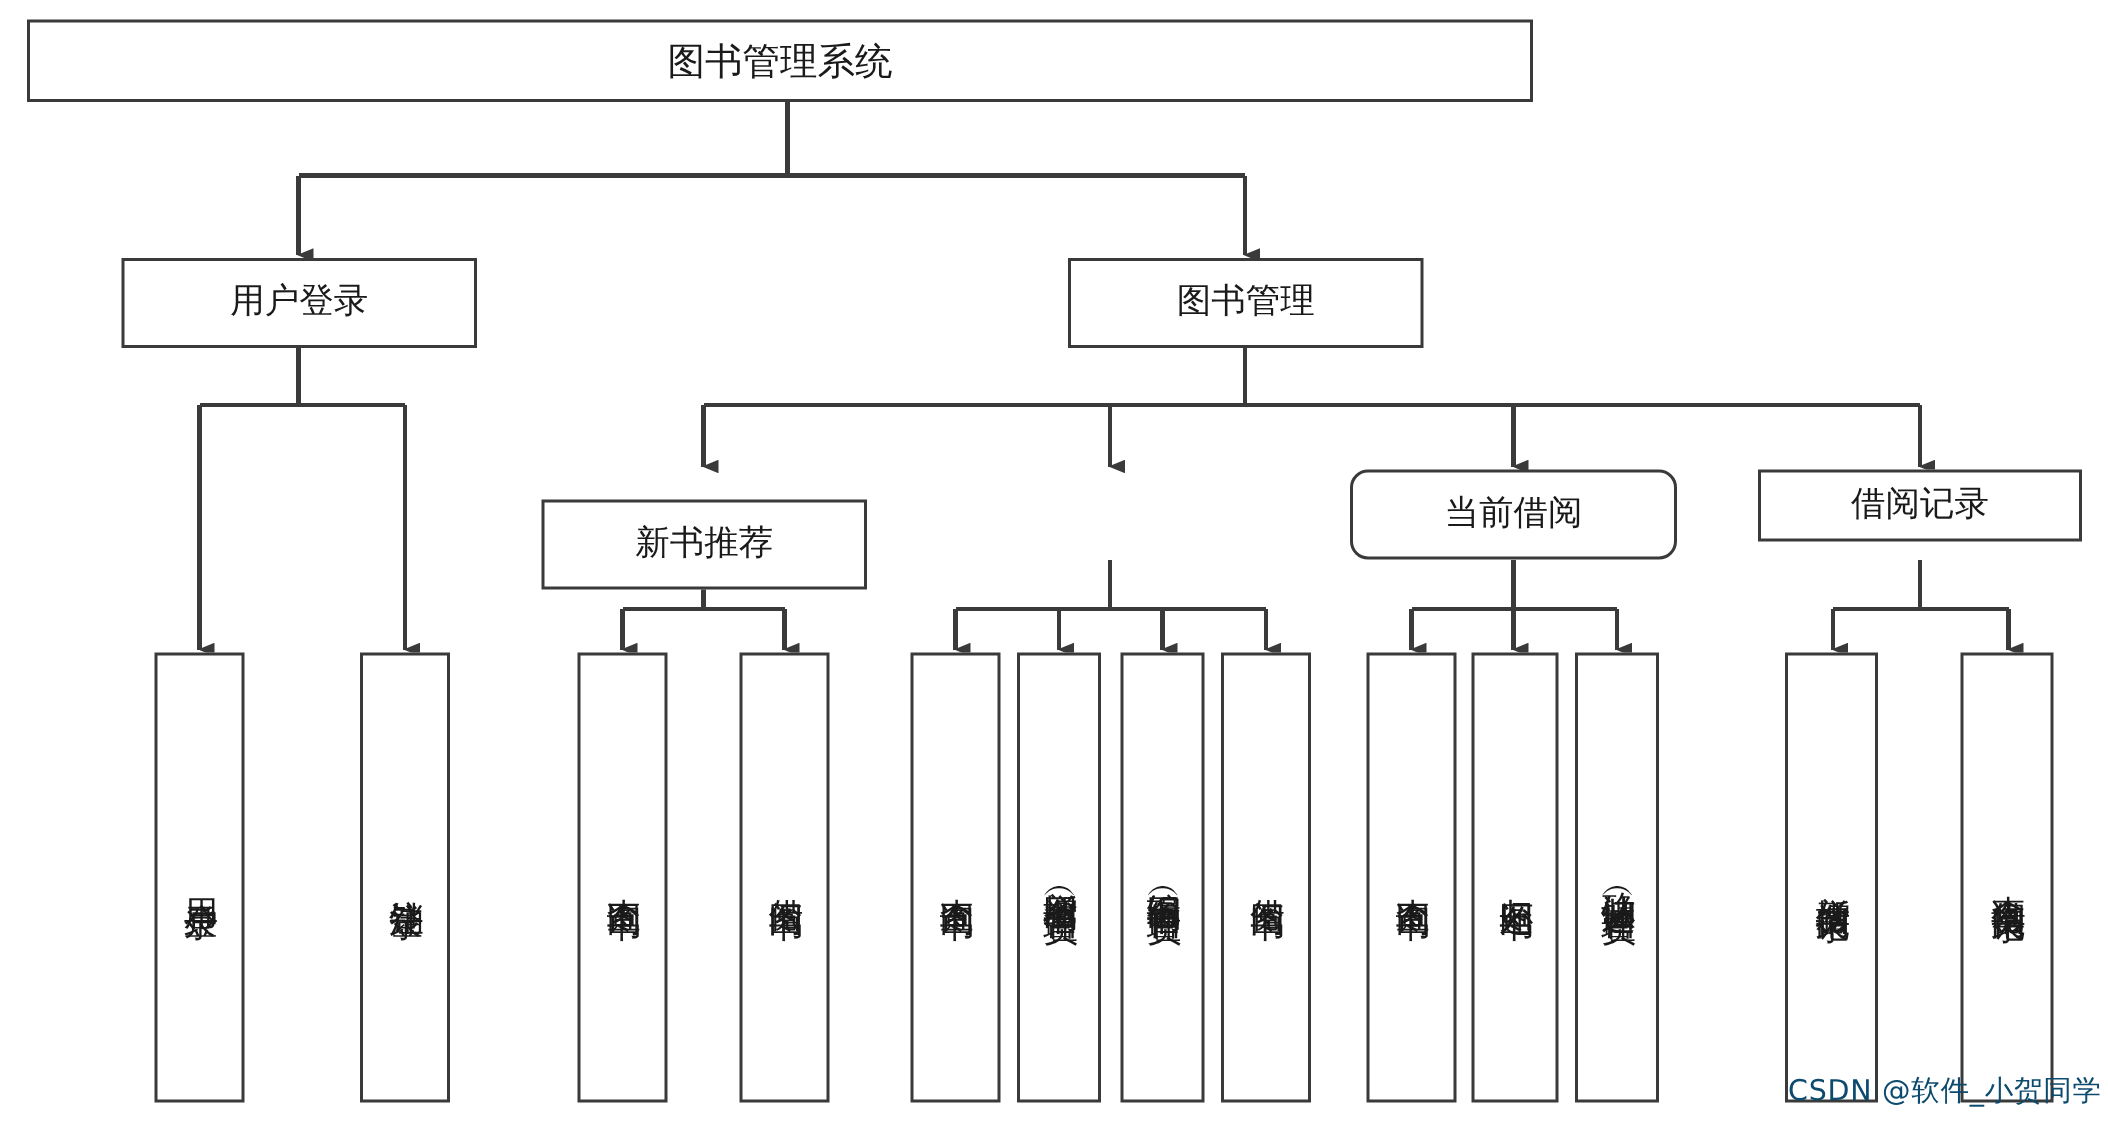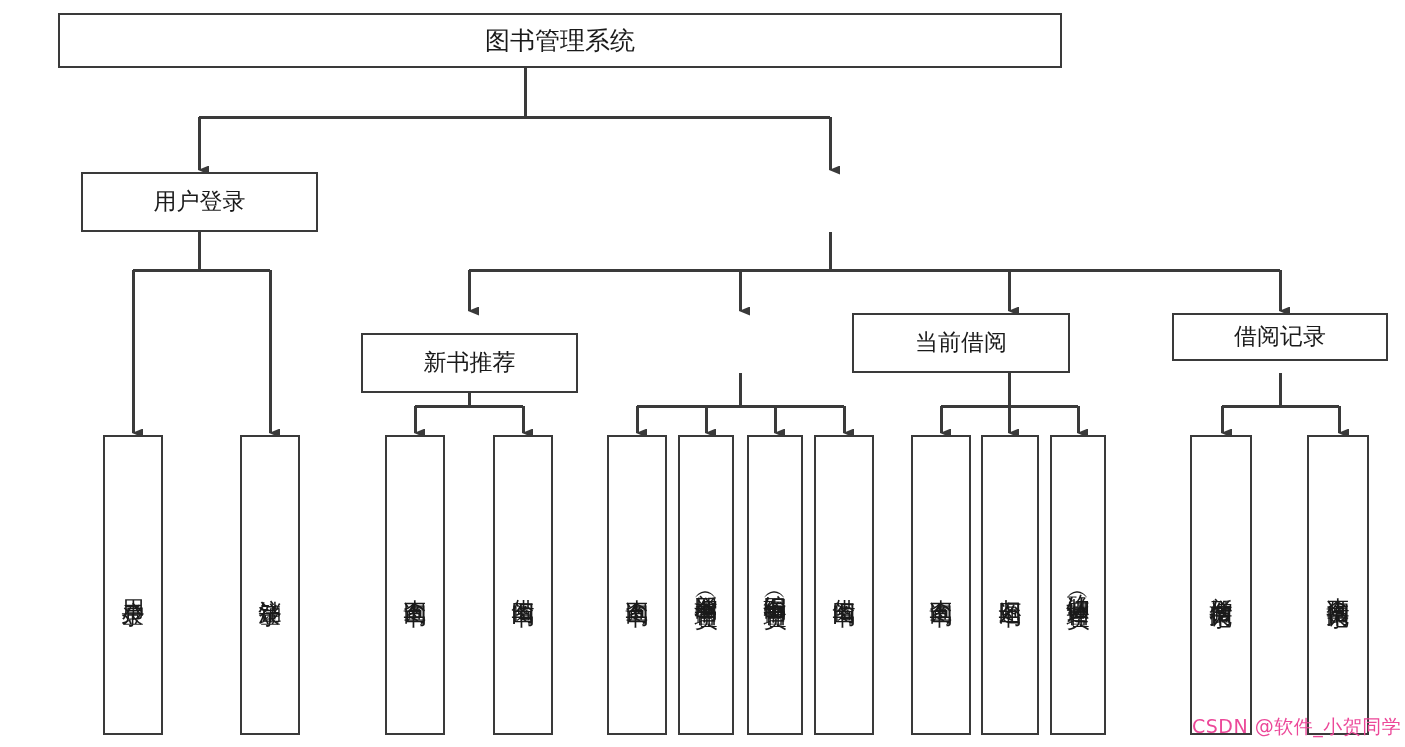--- a/index.html
+++ b/index.html
@@ -49,21 +49,21 @@
 
   
   .node-leaf .txt {
     writing-mode: vertical-rl;
     text-orientation: upright;
     letter-spacing: 2px;
     line-height: 1.0;
   }
   .watermark {
     position: absolute;
-    color: #ec4899;
+    color: #0c4a6e;
     font-size: 19px;
     white-space: nowrap;
     z-index: 5;
     letter-spacing: 0.5px;
   }
 </style>
 </head>
 <body>
 
 <div id="canvas">
@@ -113,32 +113,35 @@
       <path d="M1009,406 L1009,433" marker-end="url(#arrow)"></path>
       <path d="M1078,406 L1078,433" marker-end="url(#arrow)"></path>
 
       <path d="M1280,373 L1280,406"></path>
       <path d="M1222,406 L1339,406"></path>
       <path d="M1222,406 L1222,433" marker-end="url(#arrow)"></path>
       <path d="M1339,406 L1339,433" marker-end="url(#arrow)"></path>
     </g>
   </svg>
 
-  <div class="node node-root" style="left:18px; top:13px; width:1004px; height:55px;margin-left:40px;">
+  <div class="node node-root" style="left:18px; top:13px; width:1004px; height:55px;">
     <span class="txt">图书管理系统</span>
   </div>
 
   <div class="node node-level2" style="left:81px; top:172px; width:237px; height:60px;">
     <span class="txt">用户登录</span>
   </div>
+  <div class="node node-level2" style="left:712px; top:172px; width:237px; height:60px;">
+    <span class="txt">图书管理</span>
+  </div>
 
   <div class="node node-level3" style="left:361px; top:313px; width:217px; height:60px;margin-top:20px;">
     <span class="txt">新书推荐</span>
   </div>
-  <div class="node node-level3" style="left:852px; top:313px; width:218px; height:60px;">
+  <div class="node node-level3" style="left:900px; top:313px; width:218px; height:60px;border-radius:12px;">
     <span class="txt">当前借阅</span>
   </div>
   <div class="node node-level3" style="left:1172px; top:313px; width:216px; height:48px;">
     <span class="txt">借阅记录</span>
   </div>
 
   <div class="node node-leaf" style="left:103px; top:435px; width:60px; height:300px;">
     <span class="txt">用户登录</span>
   </div>
   <div class="node node-leaf" style="left:240px; top:435px; width:60px; height:300px;">

